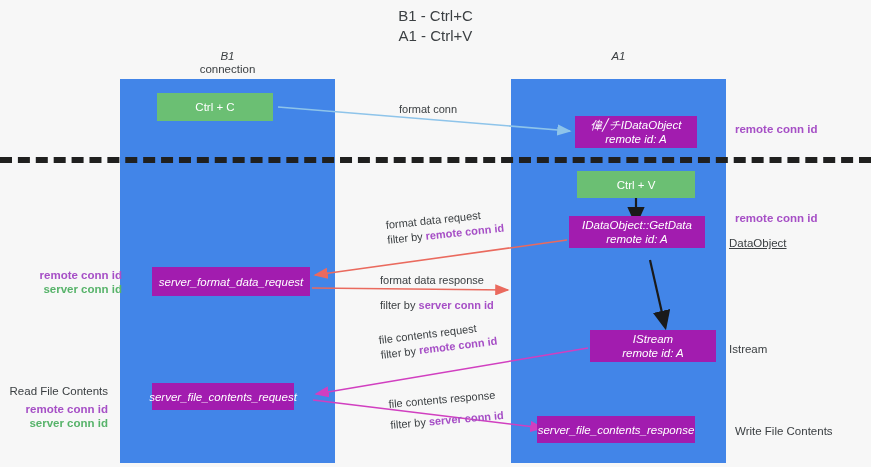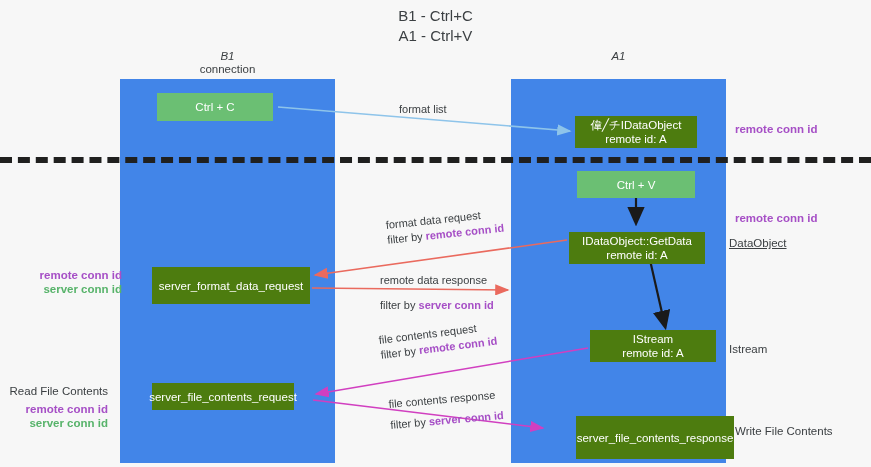--- a/index.html
+++ b/index.html
@@ -38,32 +38,32 @@
   }
 
   
   .box{
     box-sizing:border-box;
     display:flex;flex-direction:column;
     align-items:center;justify-content:center;
     color:#ffffff;font-size:11.5px;line-height:14px;text-align:center;
   }
   .green{background:#6bbf73;}
-  .orange{background:#4d7c0f;}
+  .orange{background:#a21caf;font-style:italic;}
   .box .ln{display:block;white-space:nowrap;}
 
   #box-ctrlc{left:157px;top:93px;width:116px;height:28px;}
   #box-idataobject{left:575px;top:116px;width:122px;height:32px;}
   #box-ctrlv{left:577px;top:171px;width:118px;height:27px;}
-  #box-getdata{left:569px;top:232px;width:136px;height:32px;}
-  #box-sfdreq{left:152px;top:267px;width:158px;height:37px;}
+  #box-getdata{left:569px;top:216px;width:136px;height:32px;}
+  #box-sfdreq{left:152px;top:267px;width:158px;height:29px;}
   #box-sfdres{left:513px;top:277px;width:155px;height:27px;}
   #box-istream{left:590px;top:330px;width:126px;height:32px;}
   #box-sfcreq{left:152px;top:383px;width:142px;height:27px;}
-  #box-sfcres{left:576px;top:416px;width:158px;height:43px;text-align:center;}
+  #box-sfcres{left:537px;top:416px;width:158px;height:27px;text-align:center;}
 
   
   .side{font-size:11.5px;line-height:14px;white-space:nowrap;}
   .purple{color:#a64fc6;font-weight:bold;}
   .green-t{color:#57b36a;font-weight:bold;}
   .plain{color:#3c4043;}
 
   #ann-remote1{left:735px;top:122px;}
   #ann-remote2{left:735px;top:211px;}
   #ann-dataobject{left:729px;top:236px;text-decoration:underline;}
@@ -171,30 +171,30 @@
 
   <div class="abs box orange" id="box-sfcreq">
     <span class="ln">server_file_contents_request</span>
   </div>
 
   <div class="abs box orange" id="box-sfcres">
     <span class="ln">server_file_contents_response</span>
   </div>
 
   <div class="abs edgelabel" id="lbl-formatlist">
-    <span>format list</span>
+    <span>format conn</span>
   </div>
 
   <div class="abs edgelabel" id="lbl-fdreq">
     <div>format data request</div>
     <div><span>filter by </span><b class="purple">remote conn id</b></div>
   </div>
 
   <div class="abs edgelabel" id="lbl-fdres">
-    <div>remote data response</div>
+    <div>format data response</div>
     <div style="margin-top:10px"><span>filter by </span><b class="purple">server conn id</b></div>
   </div>
 
   <div class="abs edgelabel" id="lbl-fcreq">
     <div>file contents request</div>
     <div><span>filter by </span><b class="purple">remote conn id</b></div>
   </div>
 
   <div class="abs edgelabel" id="lbl-fcres">
     <div>file contents response</div>

